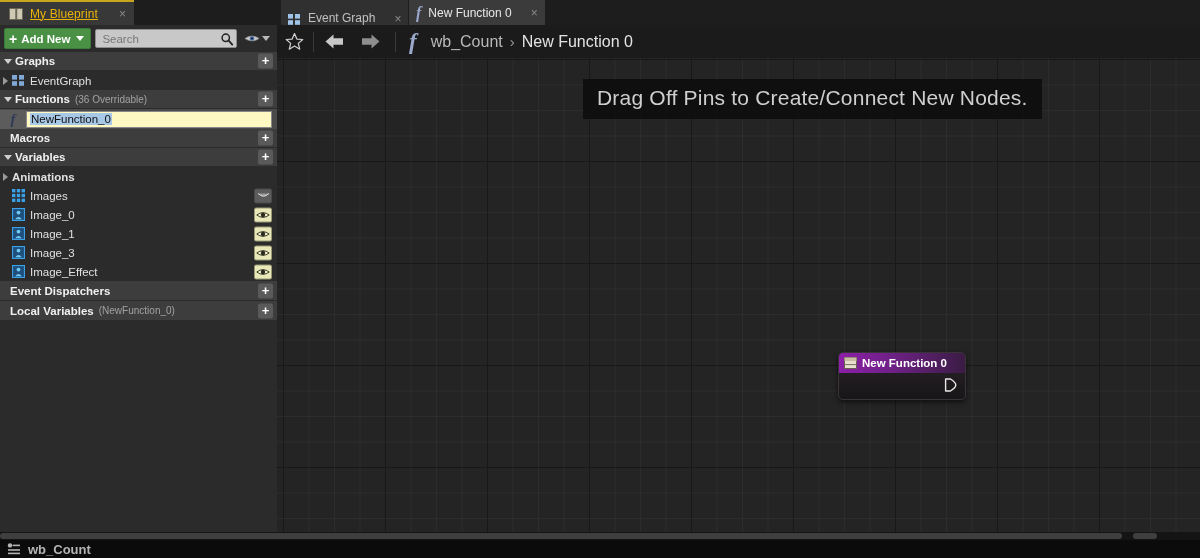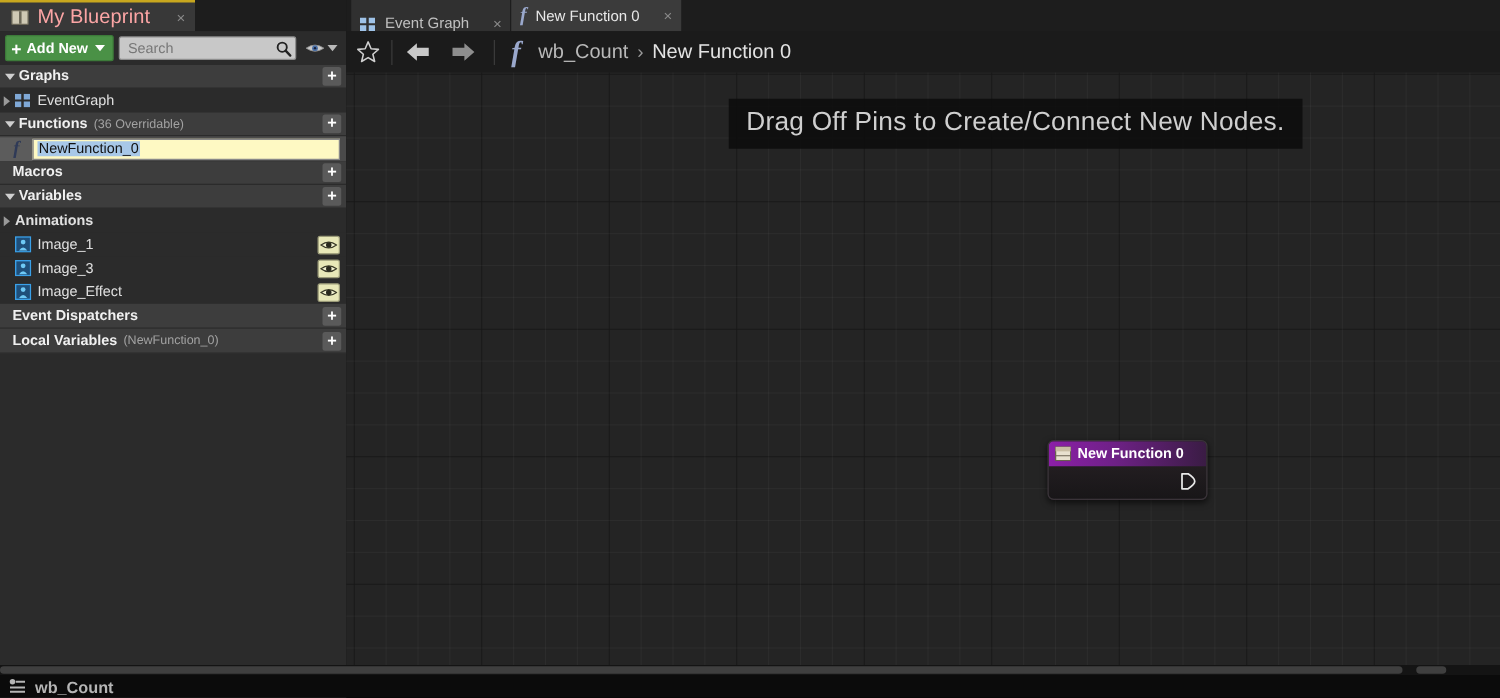--- a/index.html
+++ b/index.html
@@ -19,21 +19,21 @@
   .tabstrip {
     position:absolute; left:0; top:0; width:277px; height:25px;
     background:#1d1d1d;
   }
   .tab {
     position:relative; display:inline-flex; align-items:center;
     height:25px; padding:0 8px 0 9px; gap:7px;
     background:#383838; color:#d2d2d2; font-size:12px;
     border-top:2px solid #c8a71e;
   }
-  .tab .tab-label { font-size:16px; color:#fca5a5; letter-spacing:.1px; }
+  .tab .tab-label { font-size:12px; color:#eab308; letter-spacing:.1px;text-decoration:underline; }
   .tab .tab-close {
     color:#8a8a8a; font-size:12px; margin-left:14px; line-height:1;
   }
   .book-icon { width:14px; height:12px; position:relative; flex:none; }
   .book-icon:before {
     content:""; position:absolute; inset:0;
     background:#cfc9b4; border:1px solid #6b6757; border-radius:1px;
   }
   .book-icon:after {
     content:""; position:absolute; left:50%; top:1px; bottom:1px; width:1.5px;
@@ -306,21 +306,54 @@
         <span class="tri-down"></span>
         <span>Variables</span>
         <span class="plus-btn">+</span>
       </div>
 
       <div class="row item" style="padding-left:3px;">
         <span class="tri-right"></span>
         <span style="font-weight:bold;">Animations</span>
       </div>
 
-
+      <div class="row item" style="padding-left:12px;">
+        <svg class="grid-icon" viewBox="0 0 13 13">
+          <rect x="0" y="0" width="3.4" height="3.4" fill="#3aa0e8"></rect>
+          <rect x="4.8" y="0" width="3.4" height="3.4" fill="#3aa0e8"></rect>
+          <rect x="9.6" y="0" width="3.4" height="3.4" fill="#3aa0e8"></rect>
+          <rect x="0" y="4.8" width="3.4" height="3.4" fill="#3aa0e8"></rect>
+          <rect x="4.8" y="4.8" width="3.4" height="3.4" fill="#3aa0e8"></rect>
+          <rect x="9.6" y="4.8" width="3.4" height="3.4" fill="#3aa0e8"></rect>
+          <rect x="0" y="9.6" width="3.4" height="3.4" fill="#3aa0e8"></rect>
+          <rect x="4.8" y="9.6" width="3.4" height="3.4" fill="#3aa0e8"></rect>
+          <rect x="9.6" y="9.6" width="3.4" height="3.4" fill="#3aa0e8"></rect>
+        </svg>
+        <span>Images</span>
+        <span class="eye-btn off">
+          <svg width="13" height="8" viewBox="0 0 13 8">
+            <path d="M1 2 Q6.5 7.5 12 2" fill="#9a9a9a" stroke="#d8d8d8" stroke-width="1"></path>
+          </svg>
+        </span>
+      </div>
+
+      <div class="row item" style="padding-left:12px;">
+        <svg class="var-icon" viewBox="0 0 13 13">
+          <rect x="0.5" y="0.5" width="12" height="12" fill="#1f4f7a" stroke="#3aa0e8" stroke-width="1.2"></rect>
+          <circle cx="6.5" cy="4.6" r="1.9" fill="#6fc9f5"></circle>
+          <path d="M3.2 11.3 Q6.5 6.6 9.8 11.3 Z" fill="#6fc9f5"></path>
+        </svg>
+        <span>Image_0</span>
+        <span class="eye-btn on">
+          <svg width="14" height="9" viewBox="0 0 14 9">
+            <path d="M0.8 4.5 Q7 -0.2 13.2 4.5 Q7 9.2 0.8 4.5 Z" fill="#f2f2d0" stroke="#3a3a28" stroke-width="1"></path>
+            <circle cx="7" cy="4.5" r="2.2" fill="#2a2a1e"></circle>
+          </svg>
+        </span>
+      </div>
 
       <div class="row item" style="padding-left:12px;">
         <svg class="var-icon" viewBox="0 0 13 13">
           <rect x="0.5" y="0.5" width="12" height="12" fill="#1f4f7a" stroke="#3aa0e8" stroke-width="1.2"></rect>
           <circle cx="6.5" cy="4.6" r="1.9" fill="#6fc9f5"></circle>
           <path d="M3.2 11.3 Q6.5 6.6 9.8 11.3 Z" fill="#6fc9f5"></path>
         </svg>
         <span>Image_1</span>
         <span class="eye-btn on">
           <svg width="14" height="9" viewBox="0 0 14 9">

